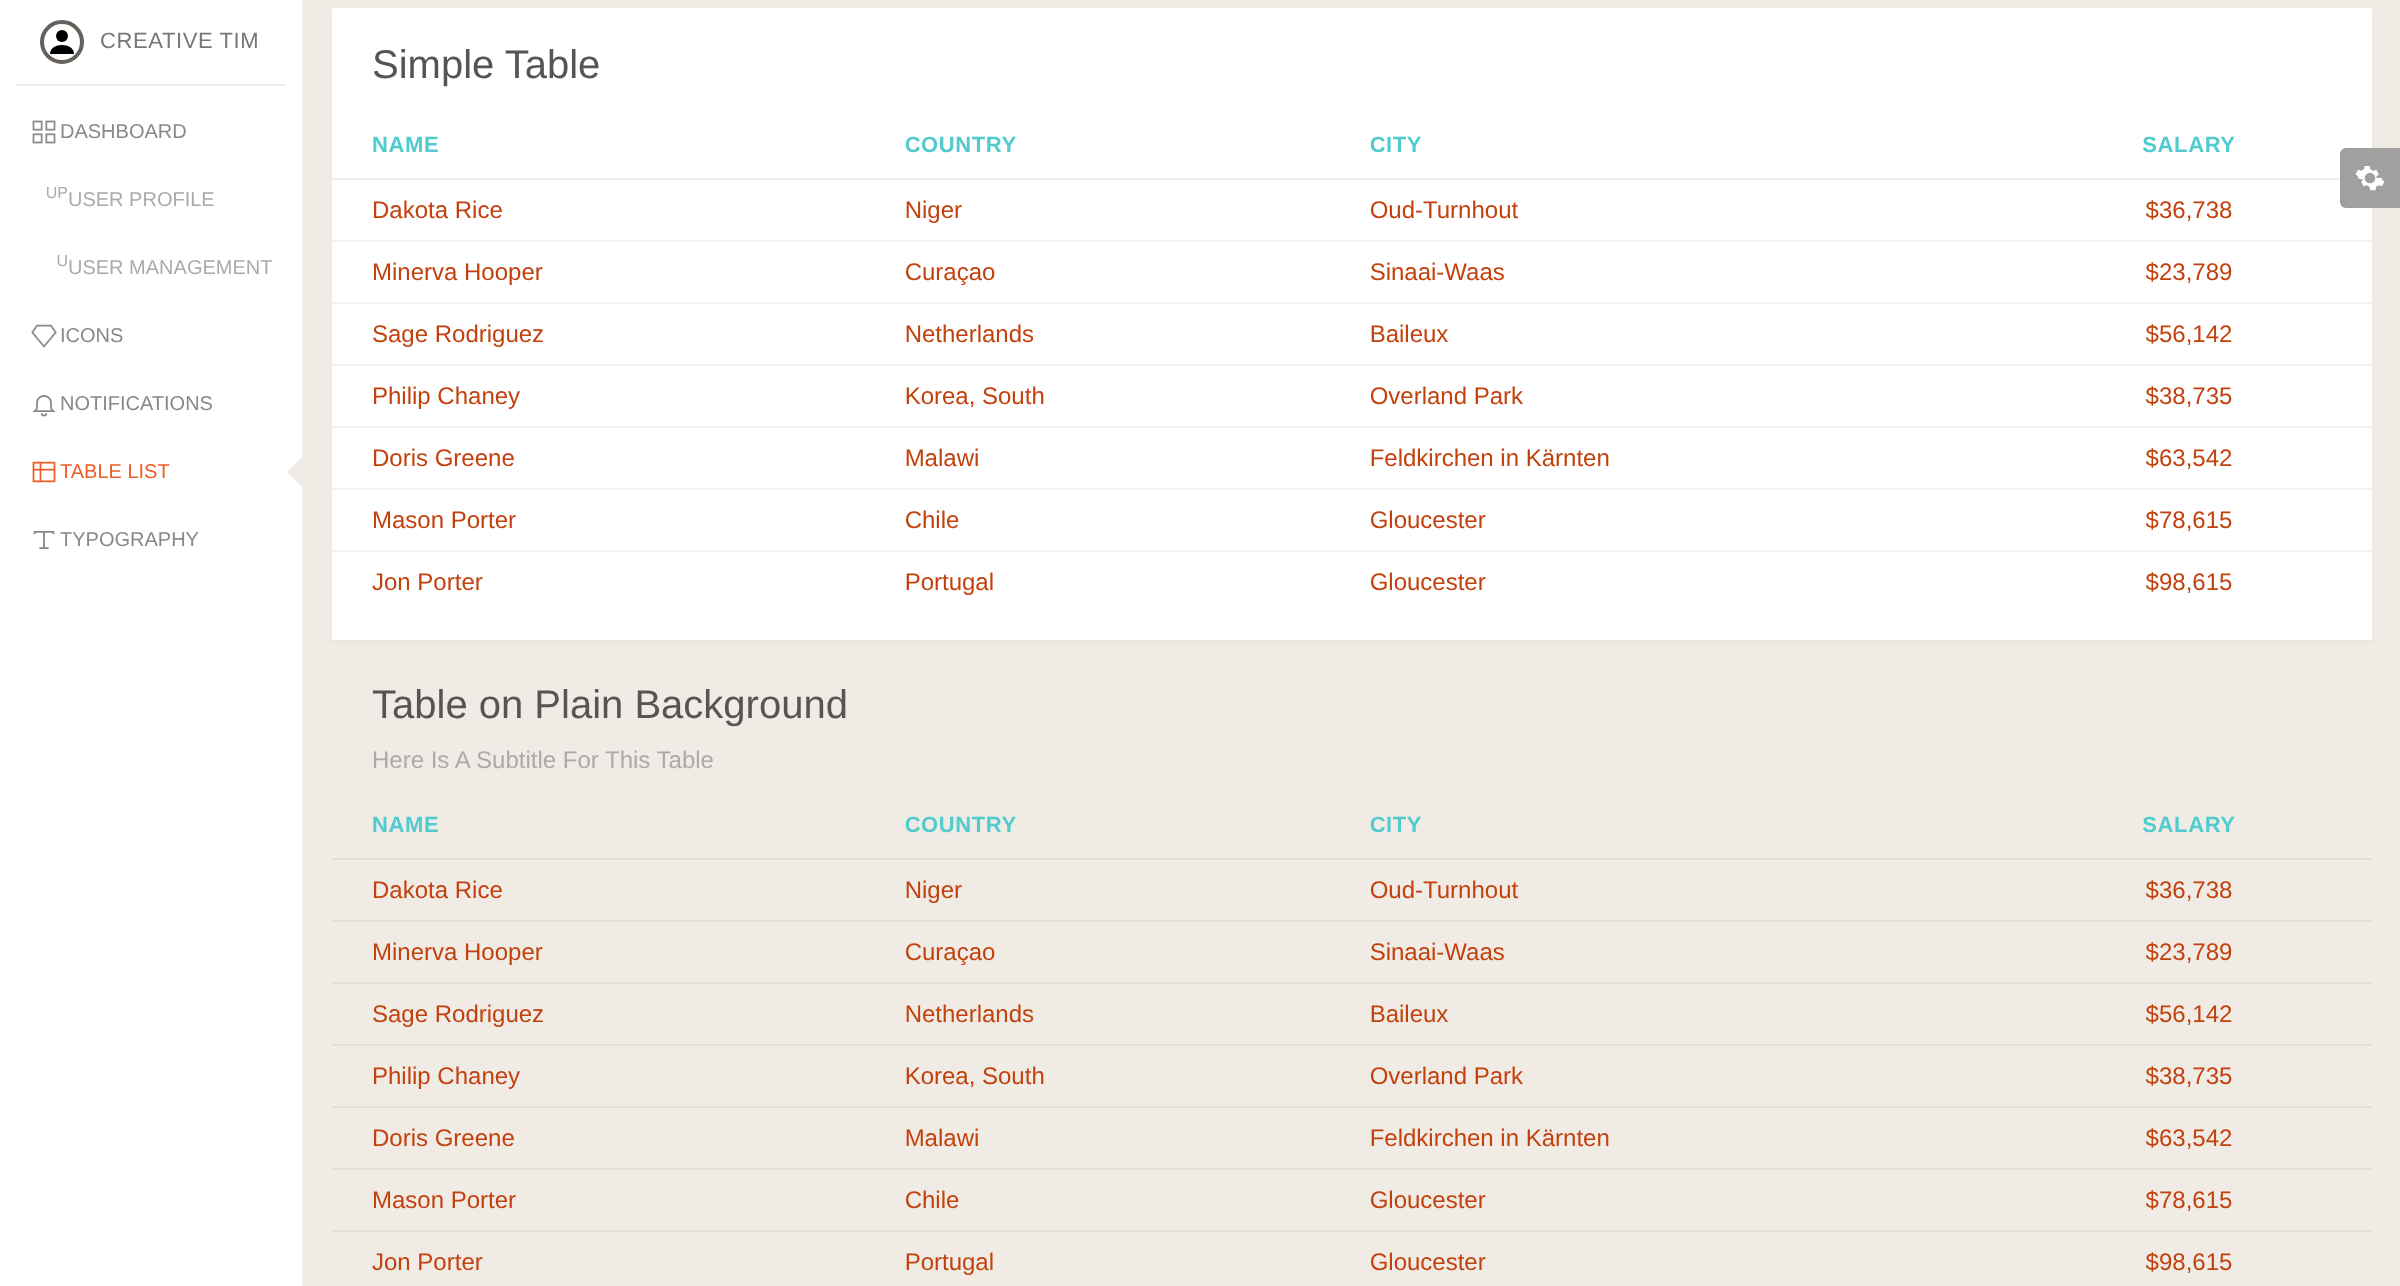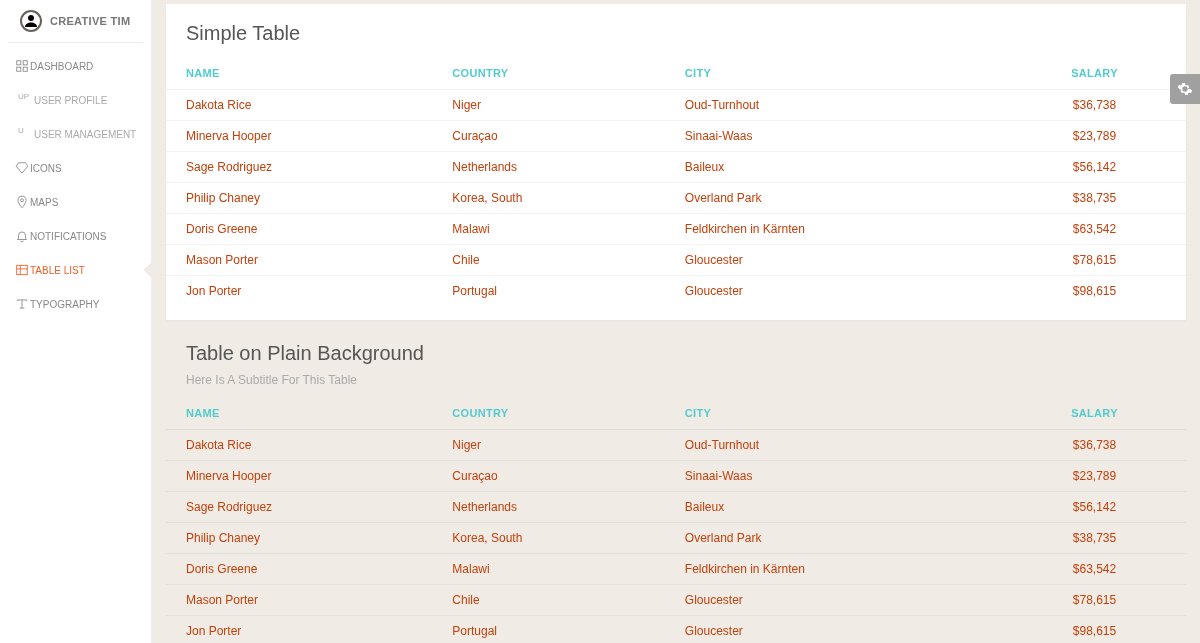--- a/index.html
+++ b/index.html
@@ -1,29 +1,29 @@
 <!DOCTYPE html>
 <html><head>
 <meta charset="utf-8">
 <style>
 * { box-sizing: border-box; margin: 0; padding: 0; }
 body { font-family: "Helvetica Neue", Arial, sans-serif; background: #f0ece5; color: #555; font-size: 13px; }
 .app { display: flex; min-height: 643px; }
 .sidebar { width: 152px; background: #fff; display: flex; flex-direction: column; border-right: 1px solid #eee; position: relative; }
 .brand { display: flex; align-items: center; padding: 10px 12px; gap: 8px; border-bottom: 1px solid #eee; margin: 0 8px; }
 .avatar { width: 22px; height: 22px; border-radius: 50%; background: #fff; border: 2px solid #66615b; display: flex; align-items: center; justify-content: center; font-size: 10px; color: #444; }
-.brand-name { font-size: 11px; font-weight: 700; color: #777; letter-spacing: 0.3px; }
+.brand-name { font-size: 11px; font-weight: 400; color: #777; letter-spacing: 0.3px; }
 .nav { padding-top: 6px; flex: 1; }
 .nav-item { display: flex; align-items: center; padding: 9px 14px; color: #888; font-size: 10px; cursor: pointer; position: relative; }
 .nav-item.active { color: #eb5e28; }
 .nav-item.active::after { content: ""; position: absolute; right: -7px; top: 50%; transform: translateY(-50%) rotate(45deg); width: 12px; height: 12px; background: #f0ece5; }
 .nav-icon { width: 16px; height: 16px; display: flex; align-items: center; justify-content: center; flex-shrink: 0; }
 .nav-icon svg { width: 14px; height: 14px; stroke: currentColor; fill: none; stroke-width: 1.5; }
 .nav-sub { padding-left: 18px; font-size: 10px; color: #aaa; }
-.nav-sub .nav-icon { font-size: 8px; width: 16px; text-align: left; display: block; }
+.nav-sub .nav-icon { font-size: 8px; width: 16px; text-align: right; display: block; }
 .nav-caret { margin-left: auto; font-size: 8px; color: #888; }
 .main { flex: 1; padding: 4px 14px 14px; overflow: auto; }
 .card { background: #fff; border-radius: 0; padding: 18px 0 14px; margin-bottom: 8px; box-shadow: 0 1px 2px rgba(0,0,0,0.04); }
 .card.plain { background: transparent; box-shadow: none; padding: 14px 0; }
 .card-title { font-size: 20px; color: #555; font-weight: 400; padding: 0 20px 8px; }
 .card-sub { font-size: 12px; color: #aaa; padding: 0 20px 6px; }
 table { width: 100%; border-collapse: collapse; }
 th { text-align: left; padding: 14px 20px 10px; font-size: 11px; font-weight: 700; color: #51cbce; text-transform: uppercase; letter-spacing: 0.3px; border-bottom: 1px solid rgba(0,0,0,0.06); }
 th.right, td.right { text-align: center; }
 td { padding: 8px 20px; font-size: 12px; color: #c2410c; border-top: 1px solid rgba(0,0,0,0.05); }
@@ -69,29 +69,20 @@
         <span class="nav-icon">
             <svg viewBox="0 0 24 24">
               <path d="M6 3h12l4 6-10 12L2 9z"></path>
             </svg>
           </span>
         <span>ICONS</span>
       </div>
       <div class="nav-item">
         <span class="nav-icon">
             <svg viewBox="0 0 24 24">
-              <path d="M12 2a7 7 0 0 1 7 7c0 5-7 13-7 13S5 14 5 9a7 7 0 0 1 7-7z"></path>
-              <circle cx="12" cy="9" r="2.5"></circle>
-            </svg>
-          </span>
-        <span>MAPS</span>
-      </div>
-      <div class="nav-item">
-        <span class="nav-icon">
-            <svg viewBox="0 0 24 24">
               <path d="M18 16v-5a6 6 0 1 0-12 0v5l-2 2h16zM10 20a2 2 0 0 0 4 0"></path>
             </svg>
           </span>
         <span>NOTIFICATIONS</span>
       </div>
       <div class="nav-item active">
         <span class="nav-icon">
             <svg viewBox="0 0 24 24">
               <rect x="3" y="4" width="18" height="16"></rect>
               <line x1="3" y1="10" x2="21" y2="10"></line>

